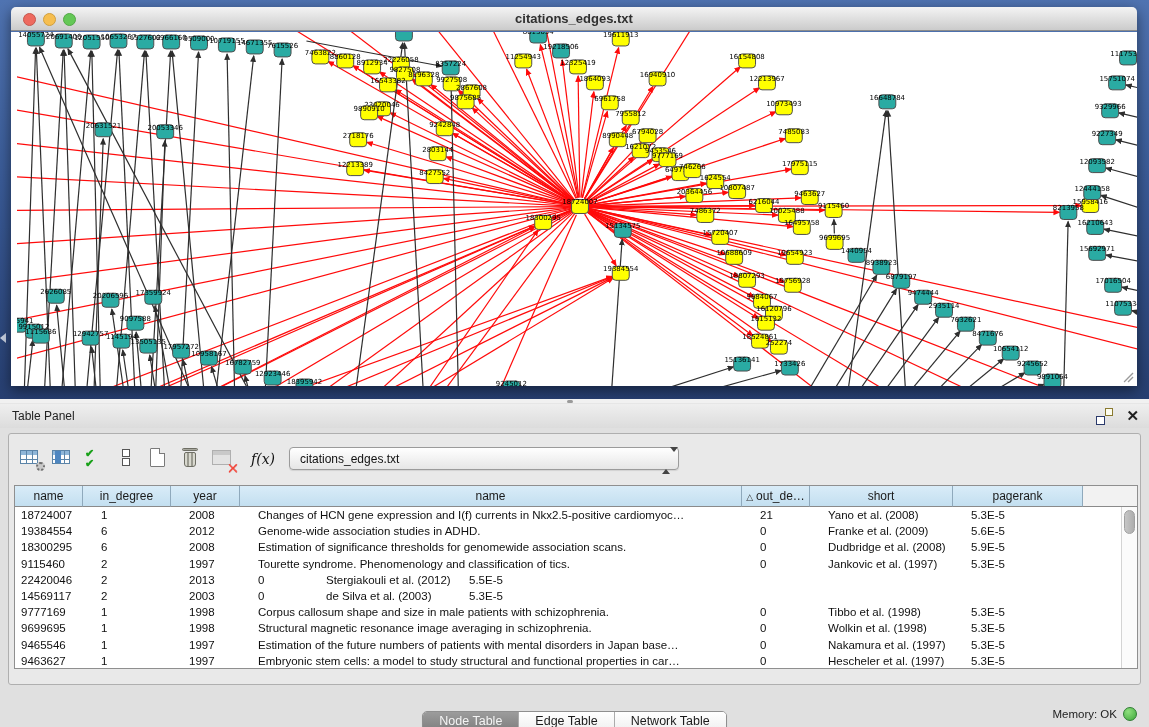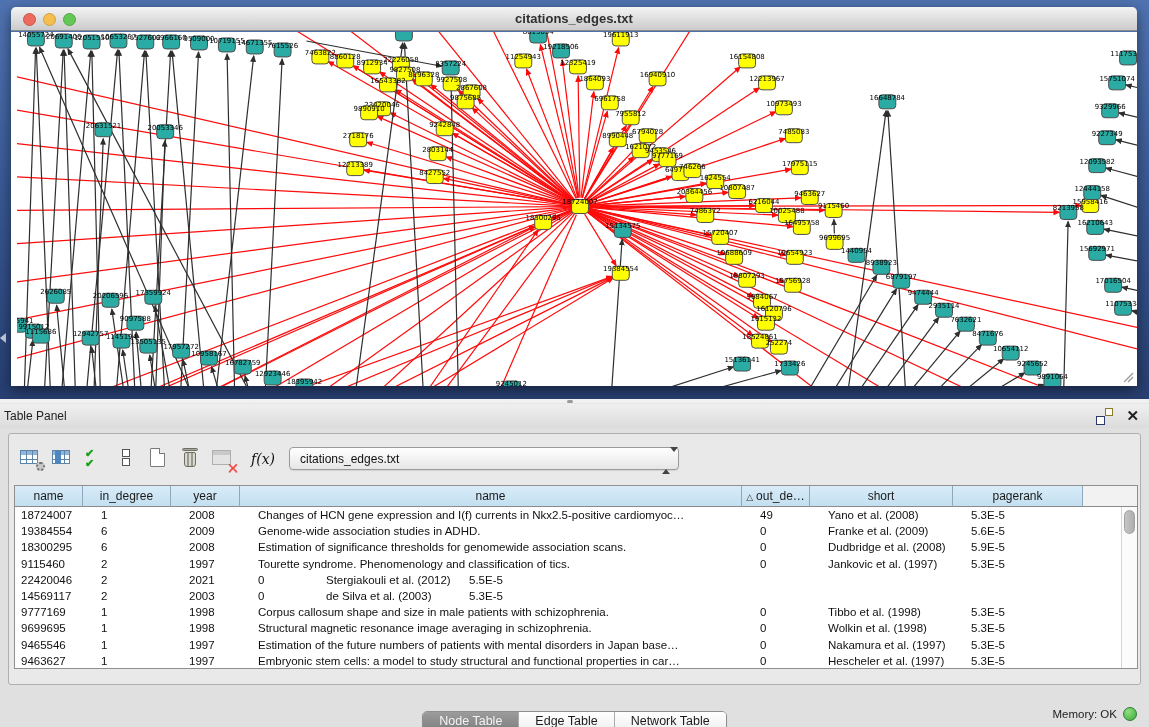--- a/index.html
+++ b/index.html
@@ -32,21 +32,21 @@
   .gnode.t { fill:#2AABA3; }
   .gnode.y { fill:#FFFF00; }
   .glabel { font-family:"DejaVu Sans",sans-serif; font-size:7px; fill:#000; text-anchor:middle; }
 
   
   .table-panel { position:absolute; left:0; top:399px; width:1149px; height:328px; background:#E0E0E0; }
   .grip { position:absolute; top:0; left:0; right:0; height:5px; background:#F1F1F1; border-bottom:1px solid #E6E6E6; }
   .grip-dot { position:absolute; left:567px; top:1px; width:6px; height:3px; background:#9A9A9A; border-radius:2px; }
   .panel-titlebar { position:absolute; top:5px; left:0; right:0; height:24px;
     background:linear-gradient(#EFEFEF,#DCDCDC); }
-  .panel-title { position:absolute; left:4px; top:5px; font-size:12px; color:#222; }
+  .panel-title { position:absolute; left:12px; top:5px; font-size:12px; color:#222; }
   .float-btn { position:absolute; right:36px; top:4px; width:17px; height:17px; }
   .float-btn .sq1 { position:absolute; right:0; top:0; width:8px; height:8px; border:1.5px solid #8A7A30; background:#FDFDF0; }
   .float-btn .sq2 { position:absolute; left:0; bottom:0; width:9px; height:9px; border:1.5px solid #2B3A6B; background:#FFF; }
   .close-btn { position:absolute; right:10px; top:3px; font-size:15px; font-weight:bold; color:#1F1F1F; line-height:18px; }
 
   .panel-inner { position:absolute; left:8px; top:34px; width:1133px; height:252px;
     background:#E9E9E9; border:1px solid #AFAFAF; border-radius:3px; }
 
   
   .toolbar { position:absolute; left:8px; top:8px; height:34px; display:flex; align-items:center; }
@@ -617,28 +617,28 @@
           <div class="th" style="width: 143px;">short</div>
           <div class="th" style="width: 130px;">pagerank</div>
           <div class="th filler"></div>
         </div>
       <div class="tbody" id="tbody">
           <div class="tr">
             <div class="td" style="width: 80px;">18724007</div>
             <div class="td" style="width: 88px;">1</div>
             <div class="td" style="width: 69px;">2008</div>
             <div class="td" style="width: 502px;">Changes of HCN gene expression and I(f) currents in Nkx2.5-positive cardiomyoc…</div>
-            <div class="td" style="width: 68px;">49</div>
+            <div class="td" style="width: 68px;">21</div>
             <div class="td" style="width: 143px;">Yano et al. (2008)</div>
             <div class="td" style="width: 130px;">5.3E-5</div>
           </div>
           <div class="tr">
             <div class="td" style="width: 80px;">19384554</div>
             <div class="td" style="width: 88px;">6</div>
-            <div class="td" style="width: 69px;">2009</div>
+            <div class="td" style="width: 69px;">2012</div>
             <div class="td" style="width: 502px;">Genome-wide association studies in ADHD.</div>
             <div class="td" style="width: 68px;">0</div>
             <div class="td" style="width: 143px;">Franke et al. (2009)</div>
             <div class="td" style="width: 130px;">5.6E-5</div>
           </div>
           <div class="tr">
             <div class="td" style="width: 80px;">18300295</div>
             <div class="td" style="width: 88px;">6</div>
             <div class="td" style="width: 69px;">2008</div>
             <div class="td" style="width: 502px;">Estimation of significance thresholds for genomewide association scans.</div>
@@ -651,21 +651,21 @@
             <div class="td" style="width: 88px;">2</div>
             <div class="td" style="width: 69px;">1997</div>
             <div class="td" style="width: 502px;">Tourette syndrome. Phenomenology and classification of tics.</div>
             <div class="td" style="width: 68px;">0</div>
             <div class="td" style="width: 143px;">Jankovic et al. (1997)</div>
             <div class="td" style="width: 130px;">5.3E-5</div>
           </div>
           <div class="tr">
             <div class="td" style="width: 80px;">22420046</div>
             <div class="td" style="width: 88px;">2</div>
-            <div class="td" style="width: 69px;">2021</div>
+            <div class="td" style="width: 69px;">2013</div>
             <div class="td" style="width: 68px;">0</div>
             <div class="td" style="width: 143px;">Stergiakouli et al. (2012)</div>
             <div class="td" style="width: 130px;">5.5E-5</div>
           </div>
           <div class="tr">
             <div class="td" style="width: 80px;">14569117</div>
             <div class="td" style="width: 88px;">2</div>
             <div class="td" style="width: 69px;">2003</div>
             <div class="td" style="width: 68px;">0</div>
             <div class="td" style="width: 143px;">de Silva et al. (2003)</div>

